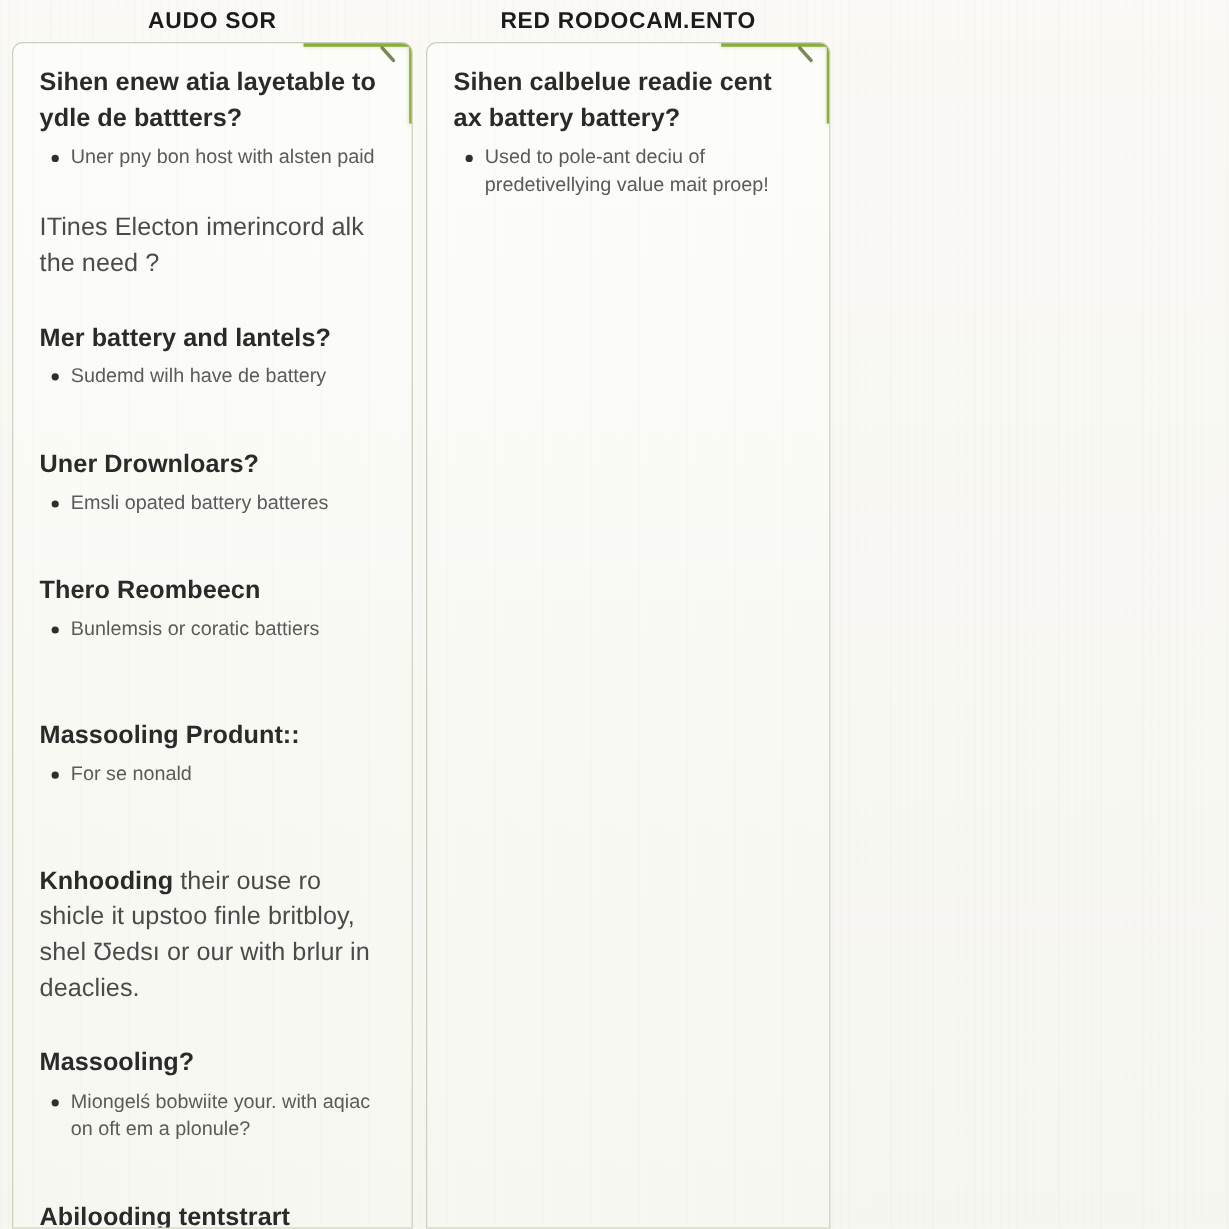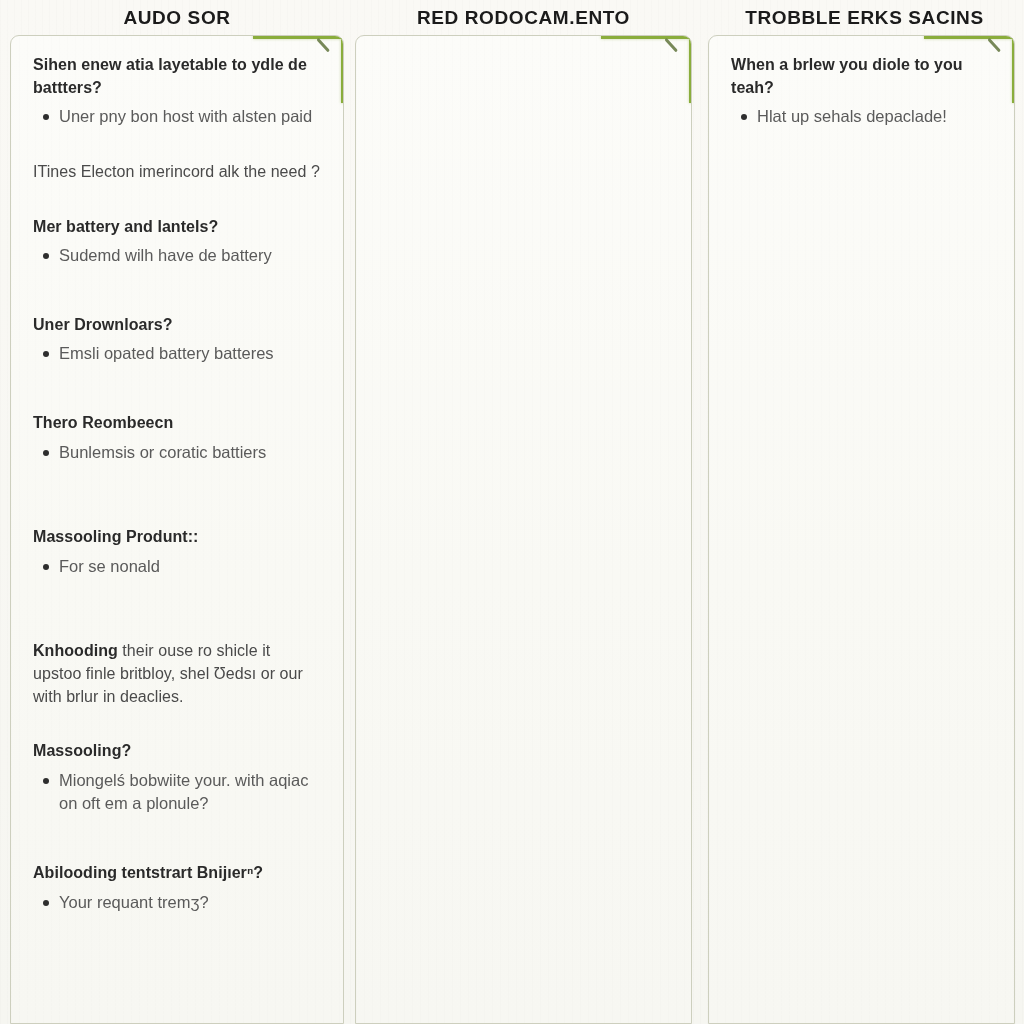--- a/index.html
+++ b/index.html
@@ -112,21 +112,21 @@
     background: #6d7f4b;
     transform: rotate(48deg);
     transform-origin: right center;
     border-radius: 2px;
     opacity: 0.92;
   }
 
   .block { margin-bottom: 18px; }
 
   .q {
-    font-size: 16px;
+    font-size: 21px;
     font-weight: bold;
     color: #2a2a2a;
     line-height: 1.42;
     margin: 0 0 6px 0;
     letter-spacing: 0.05px;
   }
   .q.normal { font-weight: normal; color: #4a4a4a; }
 
   .q .lead { font-weight: bold; color: #2a2a2a; }
   .q .rest { font-weight: normal; color: #4a4a4a; }
@@ -246,33 +246,24 @@
       </div>
     </div>
 
     <div class="column col-2">
       <div class="col-head">RED RODOCAM.ENTO</div>
       <div class="card">
         <span class="accent-top"></span>
         <span class="accent-right"></span>
         <span class="accent-tick"></span>
 
+        <div class="block">
+          <p class="q">Sihen calbelue readie cent ax battery battery?</p>
+          <ul class="bullets">
+            <li>Used to pole-ant deciu of predetivellying value mait proep!</li>
+          </ul>
+        </div>
       </div>
     </div>
 
-    <div class="column col-3">
-      <div class="col-head">TROBBLE ERKS SACINS</div>
-      <div class="card">
-        <span class="accent-top"></span>
-        <span class="accent-right"></span>
-        <span class="accent-tick"></span>
-
-        <div class="block">
-          <p class="q">When a brlew you diole to you teah?</p>
-          <ul class="bullets">
-            <li>Hlat up sehals depaclade!</li>
-          </ul>
-        </div>
-      </div>
-    </div>
 
   </div>
 </div>
 
 </body></html>

